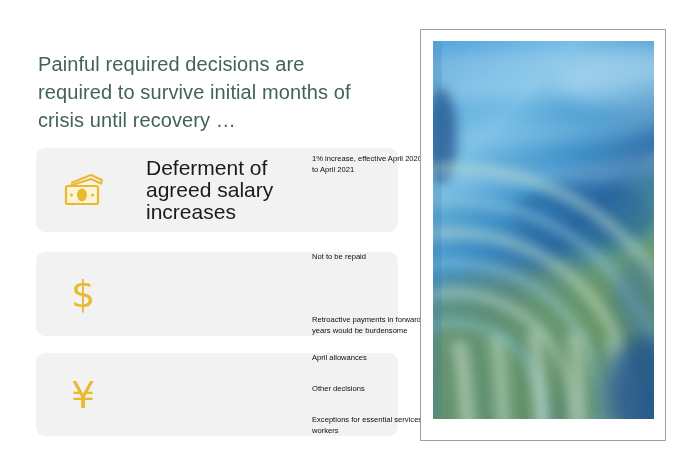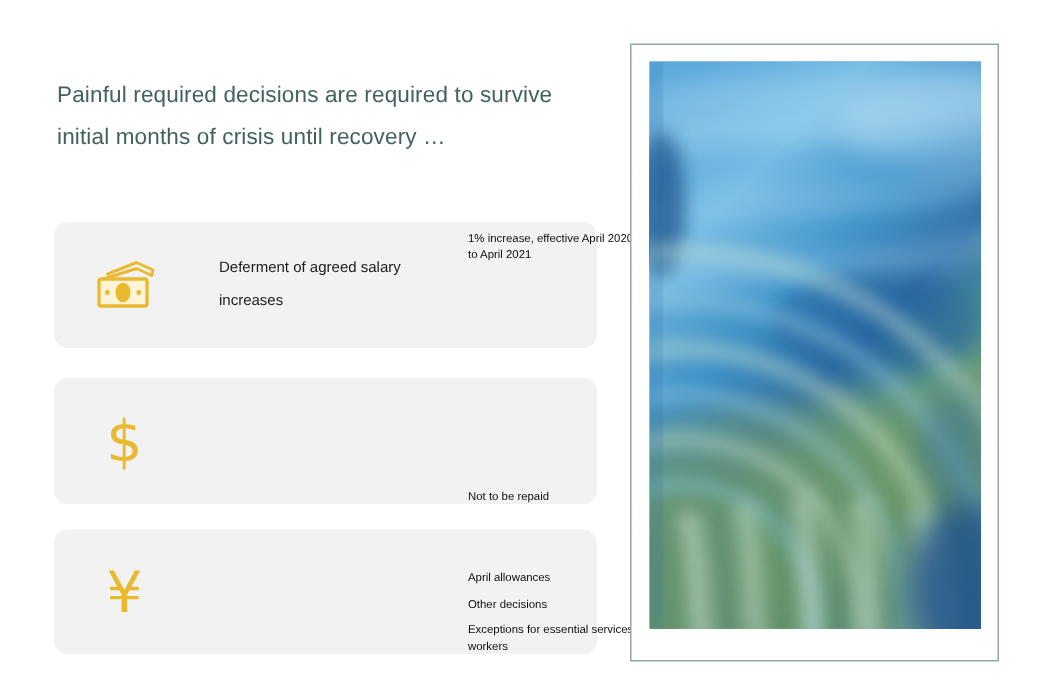--- a/index.html
+++ b/index.html
@@ -23,21 +23,21 @@
     top: 0;
     width: 410px;
     height: 464px;
   }
 
   #slide-title {
     position: absolute;
     left: 38px;
     top: 50px;
     width: 345px;
-    font-size: 15px;
+    font-size: 20px;
     line-height: 28px;
     color: #41635b;
     letter-spacing: 0.1px;
     font-weight: 400;
   }
 
   
   .card {
     position: absolute;
     left: 36px;
@@ -70,35 +70,35 @@
   }
 
   .card-heading {
     position: absolute;
     left: 110px;
     top: 0;
     height: 100%;
     width: 160px;
     display: flex;
     align-items: center;
-    font-size: 10px;
+    font-size: 21px;
     line-height: 22px;
     color: #1b1b1b;
     font-weight: 400;
   }
 
   .card-details {
     position: absolute;
     left: 276px;
     top: 0;
     height: 100%;
     width: 116px;
     display: flex;
     flex-direction: column;
-    justify-content: flex-end;
+    justify-content: space-between;
     box-sizing: border-box;
   }
   #card-1 .card-details { justify-content: flex-start; padding-top: 6px; }
   .detail-line {
     font-size: 7.6px;
     line-height: 10.5px;
     color: #0d0d0d;
     font-weight: 400;
   }
   #card-1 .detail-line { margin-bottom: 21px; }
@@ -156,20 +156,21 @@
       <div class="detail-line">1% increase, effective April 2020 to April 2021</div>
     </div>
   </div>
 
   <div class="card" id="card-2">
     <div class="card-icon">
       <span class="glyph-icon">$</span>
     </div>
     <div class="card-details">
       <div class="detail-line">Not to be repaid</div>
+      <div class="detail-line">Retroactive payments in forward years would be burdensome</div>
     </div>
   </div>
 
   <div class="card" id="card-3">
     <div class="card-icon">
       <span class="glyph-icon">¥</span>
     </div>
     <div class="card-details">
       <div class="detail-line">April allowances</div>
       <div class="detail-line">Other decisions</div>

